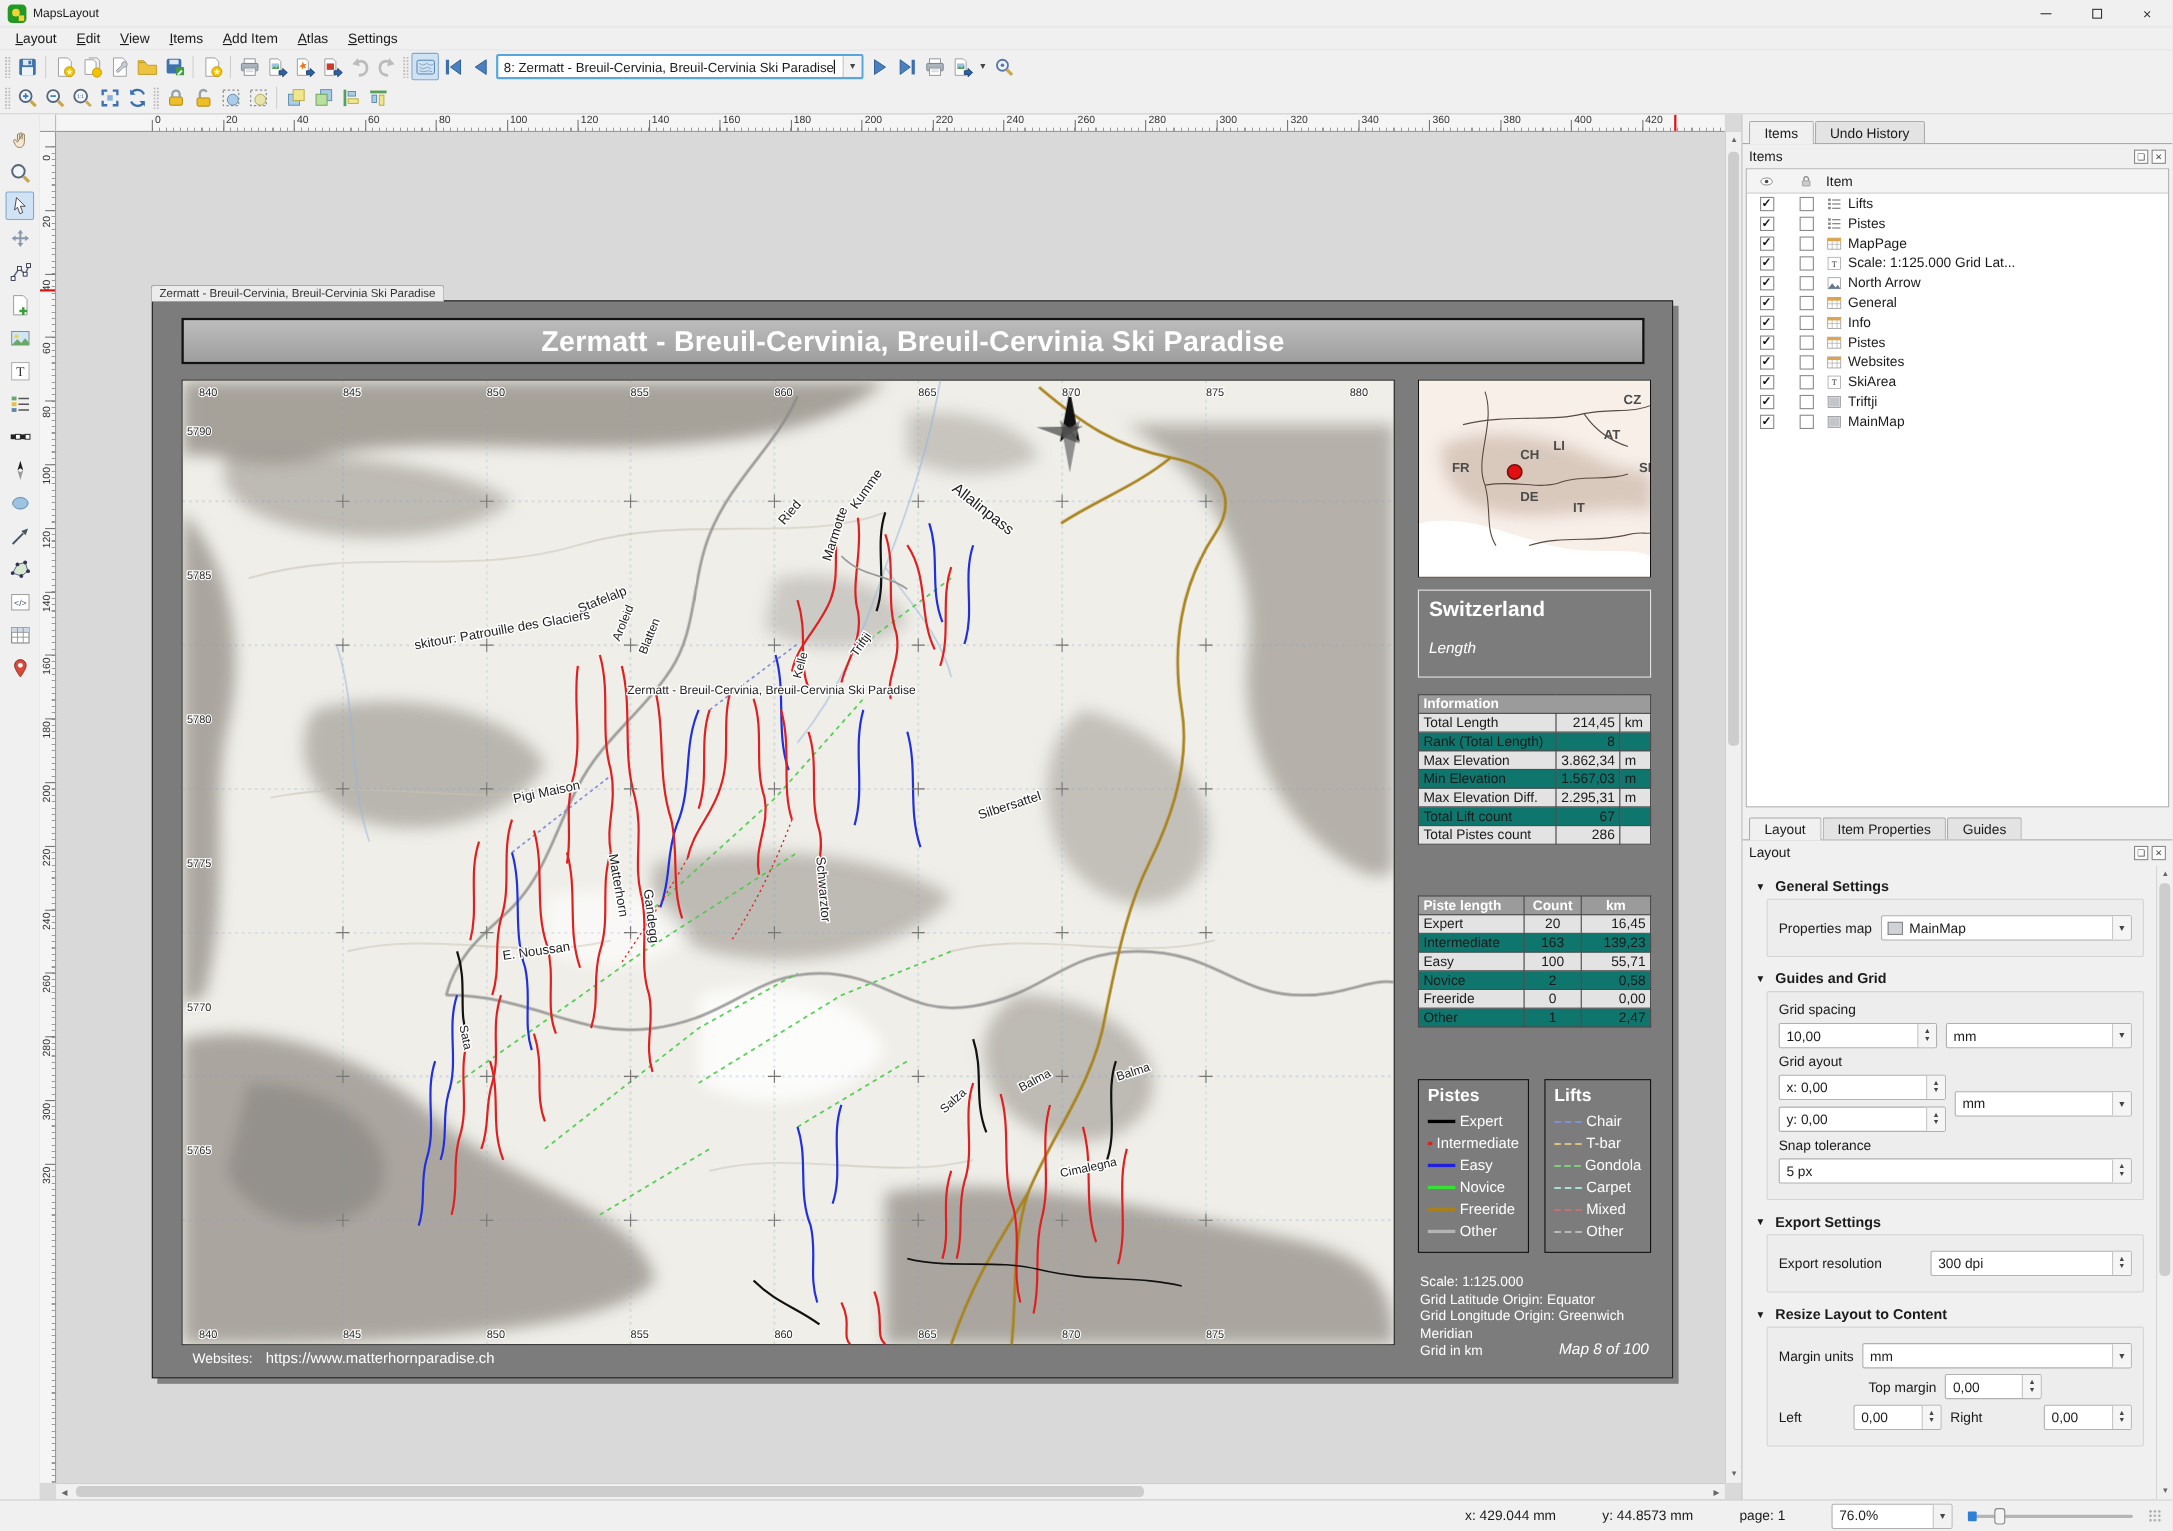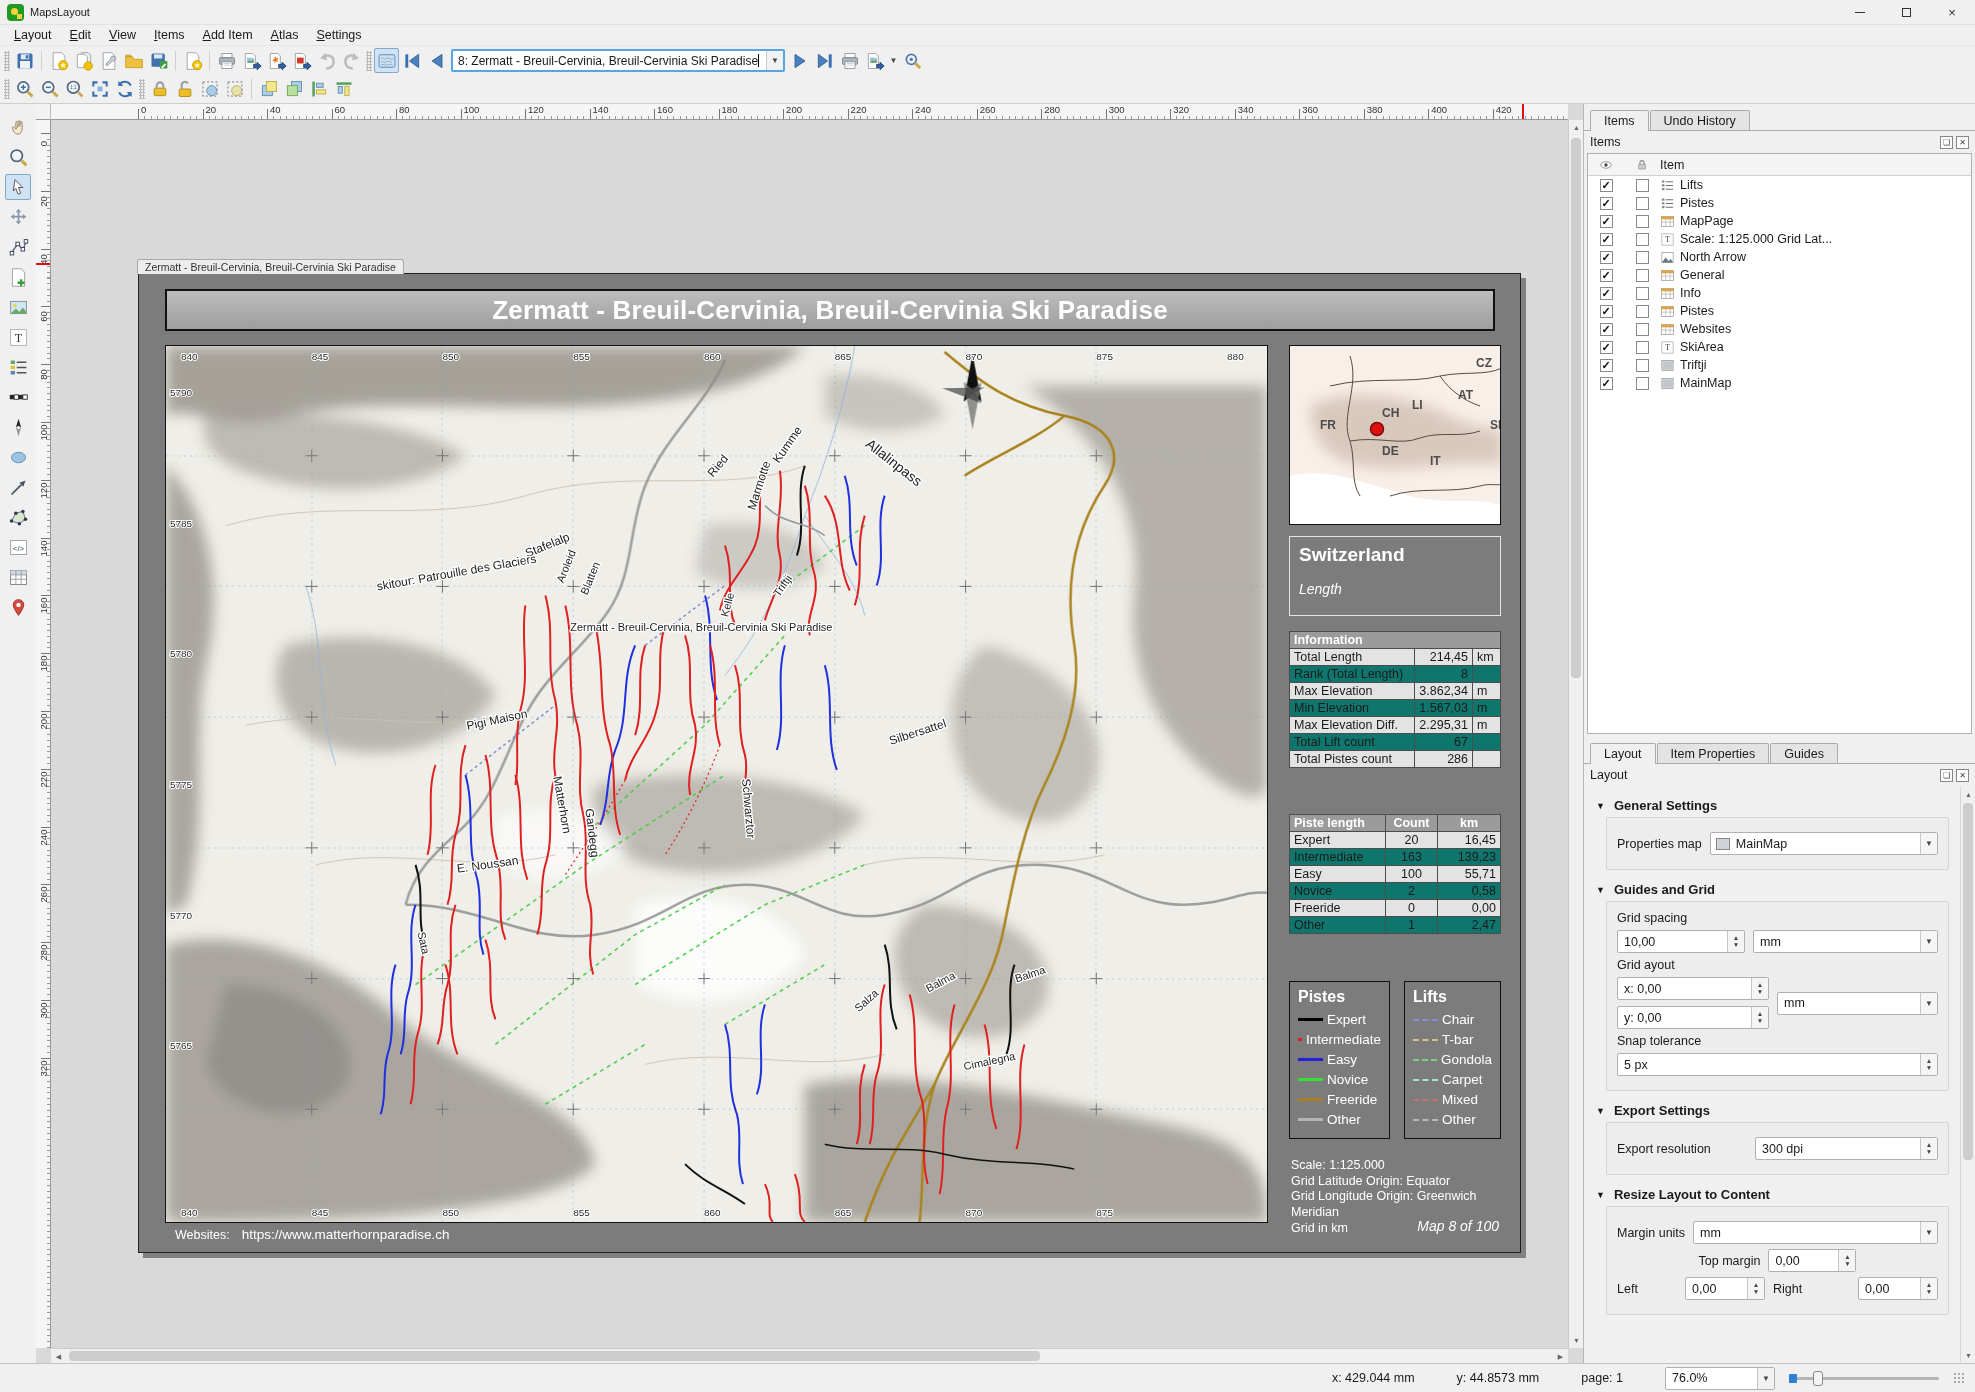--- a/index.html
+++ b/index.html
@@ -1324,21 +1324,21 @@
             </div>
           </div>
 
           <div class="sechdr">
             <span class="arr">▼</span>
             <span>Guides and Grid</span>
           </div>
           <div class="grp">
             <div class="flabel">Grid spacing</div>
             <div class="formrow">
-              <div class="field" style="width:128px">
+              <div class="field" style="width:144px">
                 <span class="val">10,00</span>
                 <span class="spin">
                     <span>▲</span>
                     <span>▼</span>
                   </span>
               </div>
               <div class="field cfield" style="flex:1">
                 <span class="val">mm</span>
                 <span class="combo-btn">▼</span>
               </div>

